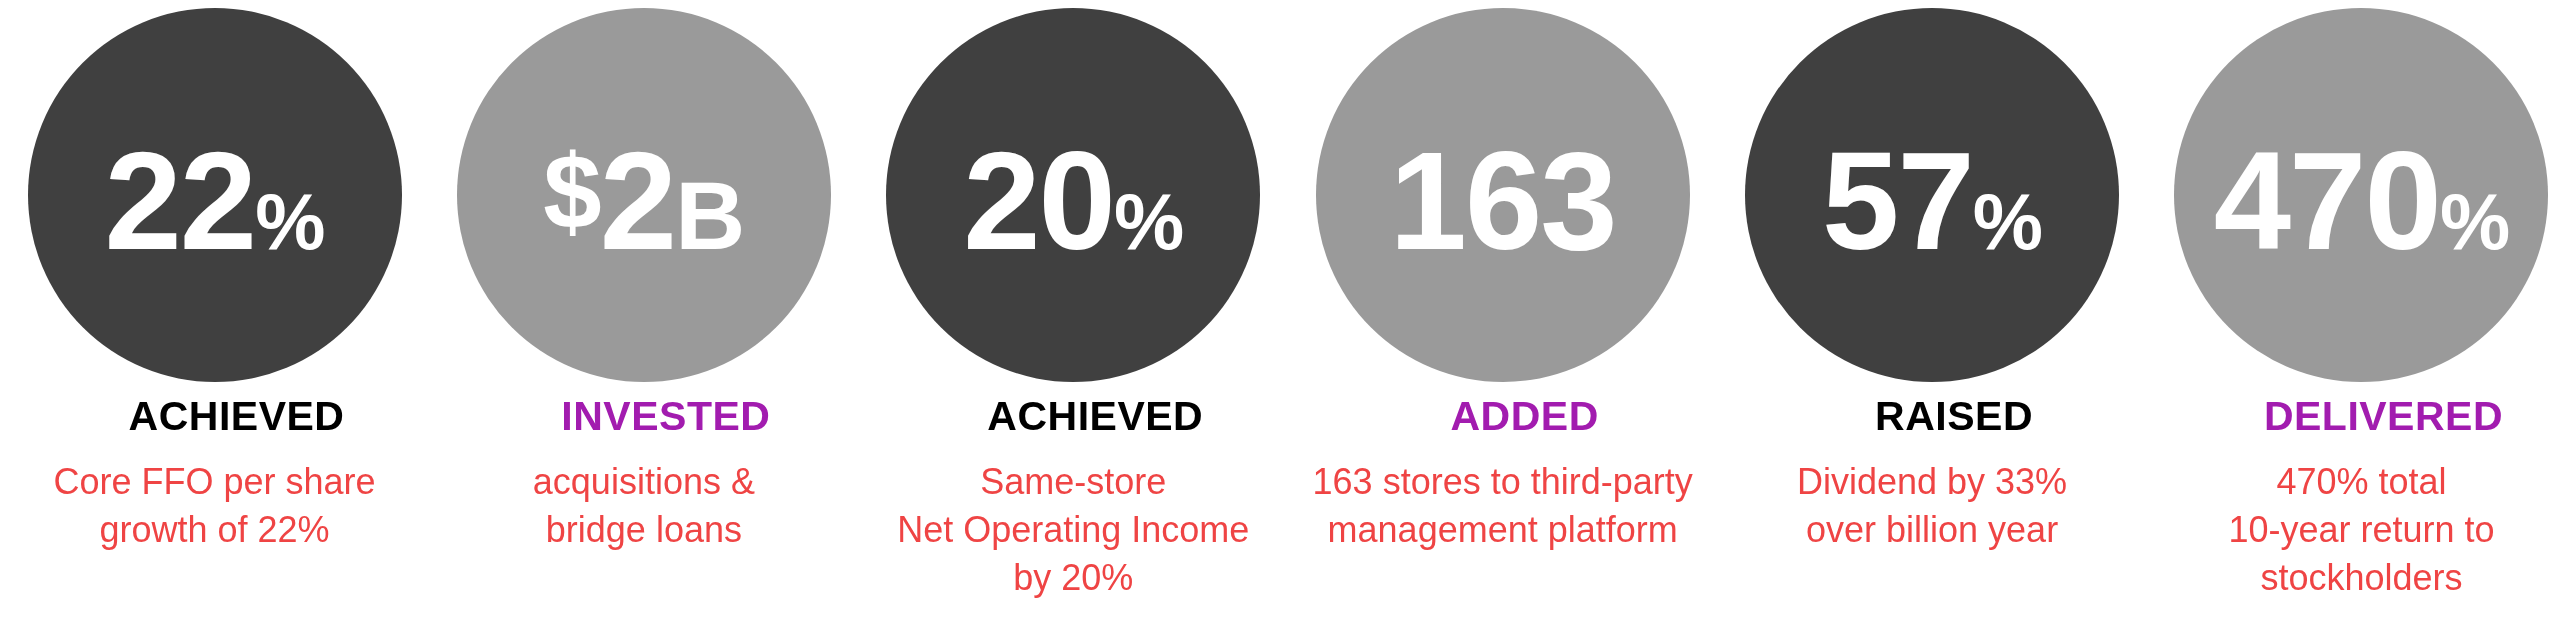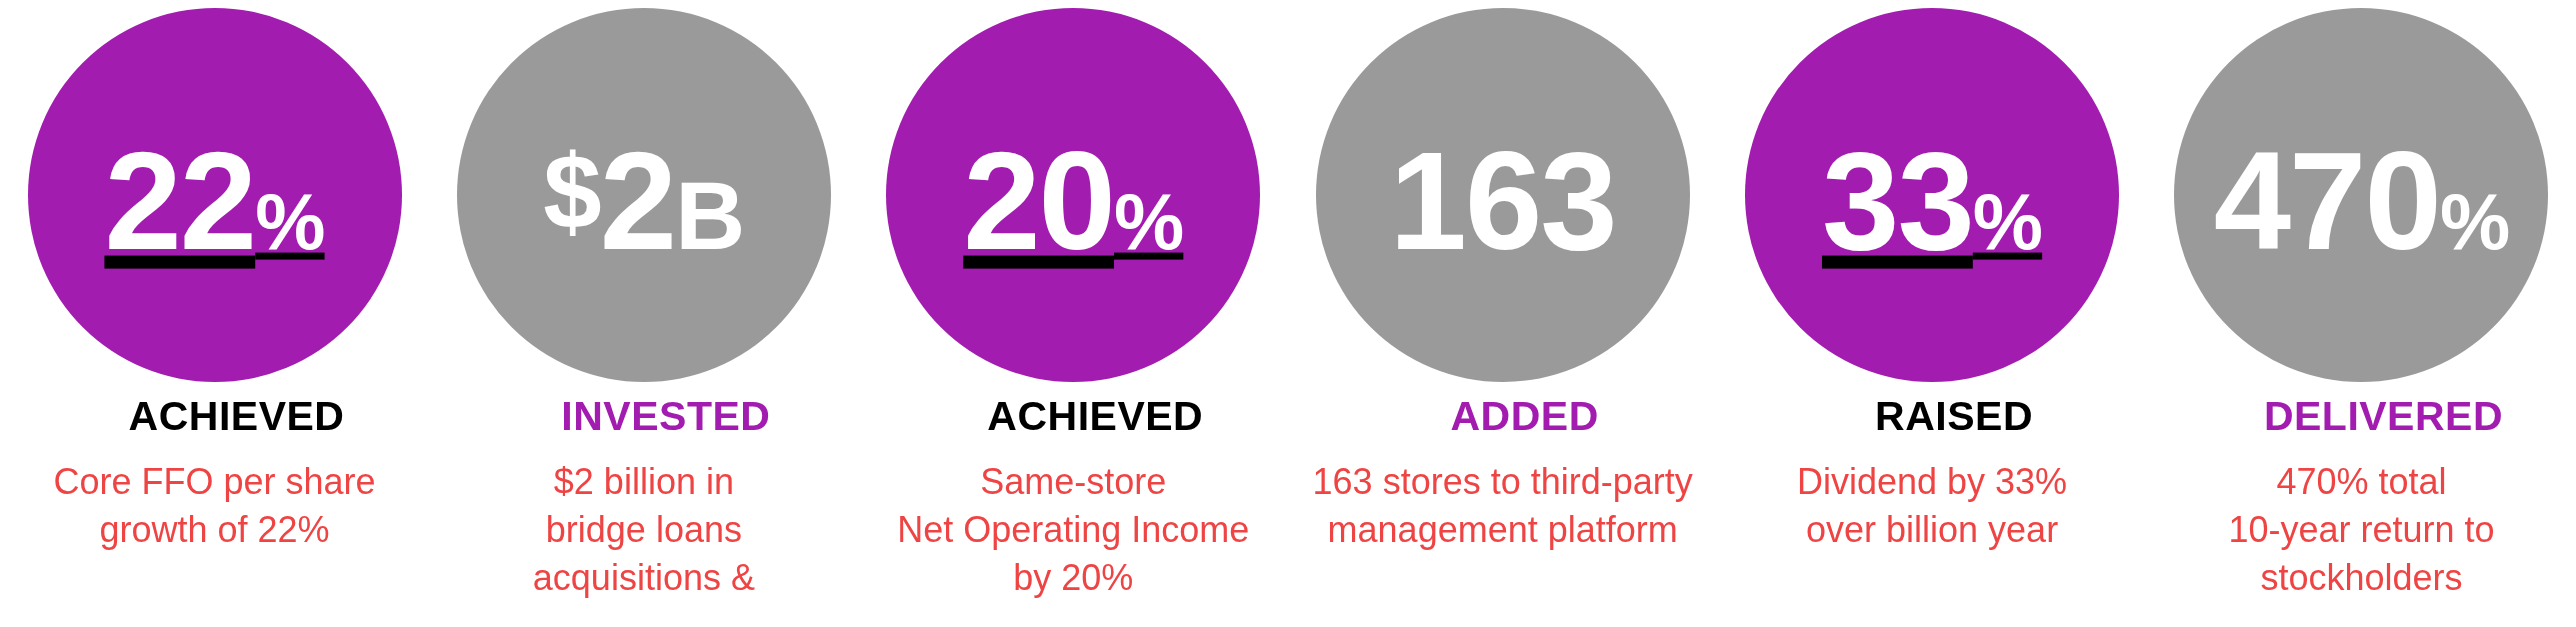--- a/index.html
+++ b/index.html
@@ -37,21 +37,21 @@
     width: 374px;
     height: 374px;
     border-radius: 50%;
     margin-top: 7.5px;
     display: flex;
     align-items: center;
     justify-content: center;
     position: relative;
     flex: 0 0 auto;
   }
-  .stat-circle.green { background: #a21caf; text-decoration: underline; }
+  .stat-circle.green { background: #404040; }
   .stat-circle.gray  { background: #9a9a9a; }
 
   .stat-value {
     color: #ffffff;
     font-weight: bold;
     font-size: 139px;
     line-height: 1;
     letter-spacing: -1.9px;
     white-space: nowrap;
     display: flex;
@@ -122,23 +122,22 @@
   <div class="stat-column">
     <div class="stat-circle gray">
       <div class="stat-value">
         <span class="unit-pre">$</span>
           <span>2</span>
           <span class="unit-mid">B</span>
       </div>
     </div>
     <div class="stat-label green">INVESTED</div>
     <div class="stat-desc">
-      <span class="desc-line">$2 billion in</span>
+      <span class="desc-line">acquisitions &amp;</span>
       <span class="desc-line">bridge loans</span>
-      <span class="desc-line">acquisitions &amp;</span>
     </div>
   </div>
 
   <div class="stat-column">
     <div class="stat-circle green">
       <div class="stat-value">
         <span>20</span>
           <span class="unit-small">%</span>
       </div>
     </div>
@@ -159,21 +158,21 @@
     <div class="stat-label green">ADDED</div>
     <div class="stat-desc">
       <span class="desc-line">163 stores to third-party</span>
       <span class="desc-line">management platform</span>
     </div>
   </div>
 
   <div class="stat-column">
     <div class="stat-circle green">
       <div class="stat-value">
-        <span>33</span>
+        <span>57</span>
           <span class="unit-small">%</span>
       </div>
     </div>
     <div class="stat-label dark">RAISED</div>
     <div class="stat-desc">
       <span class="desc-line">Dividend by 33%</span>
       <span class="desc-line">over billion year</span>
     </div>
   </div>
 

